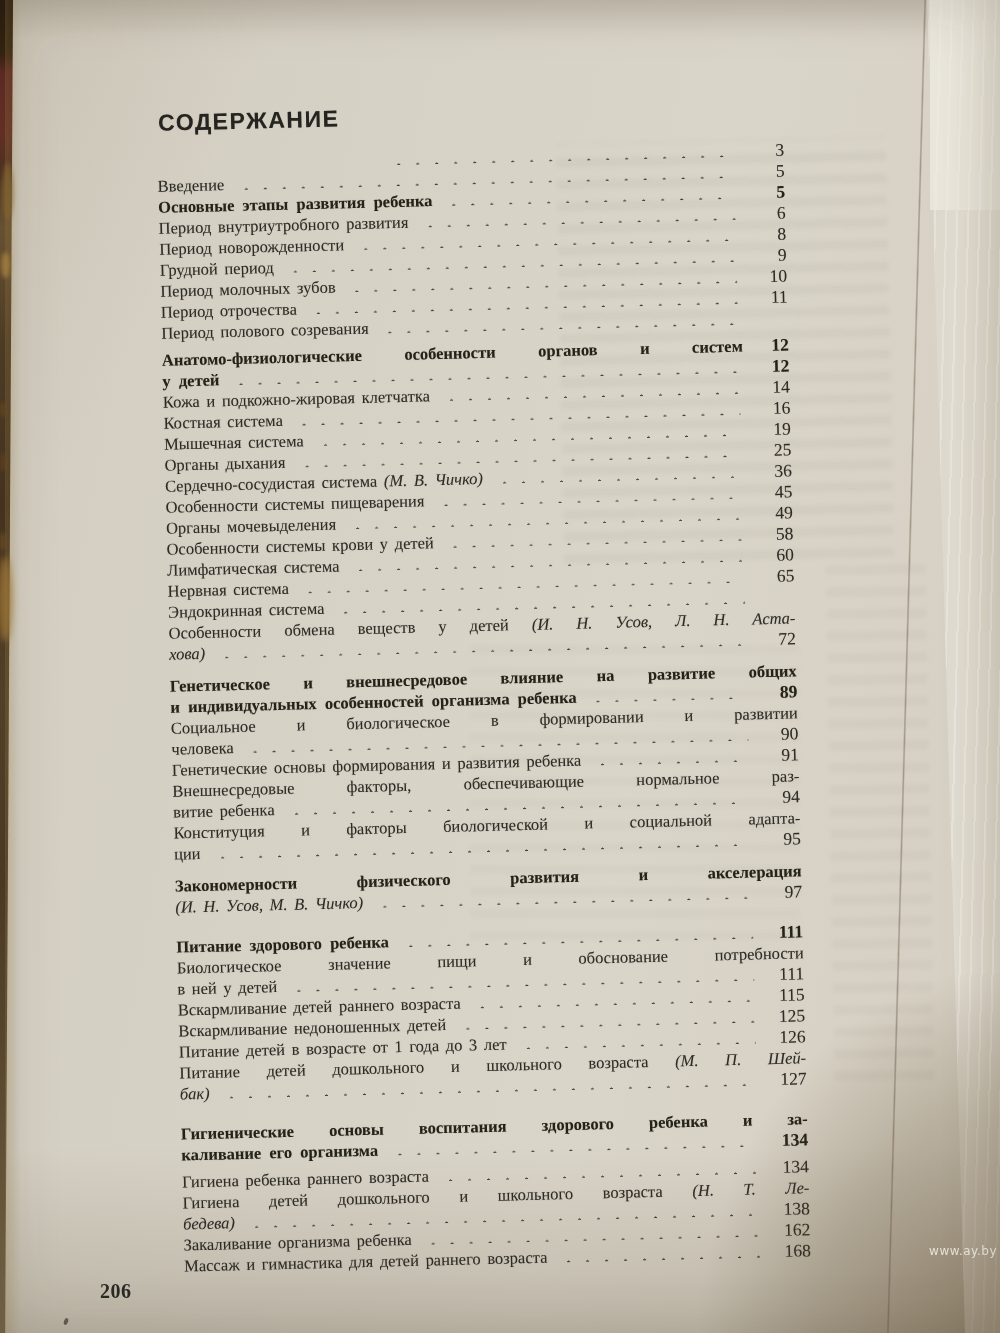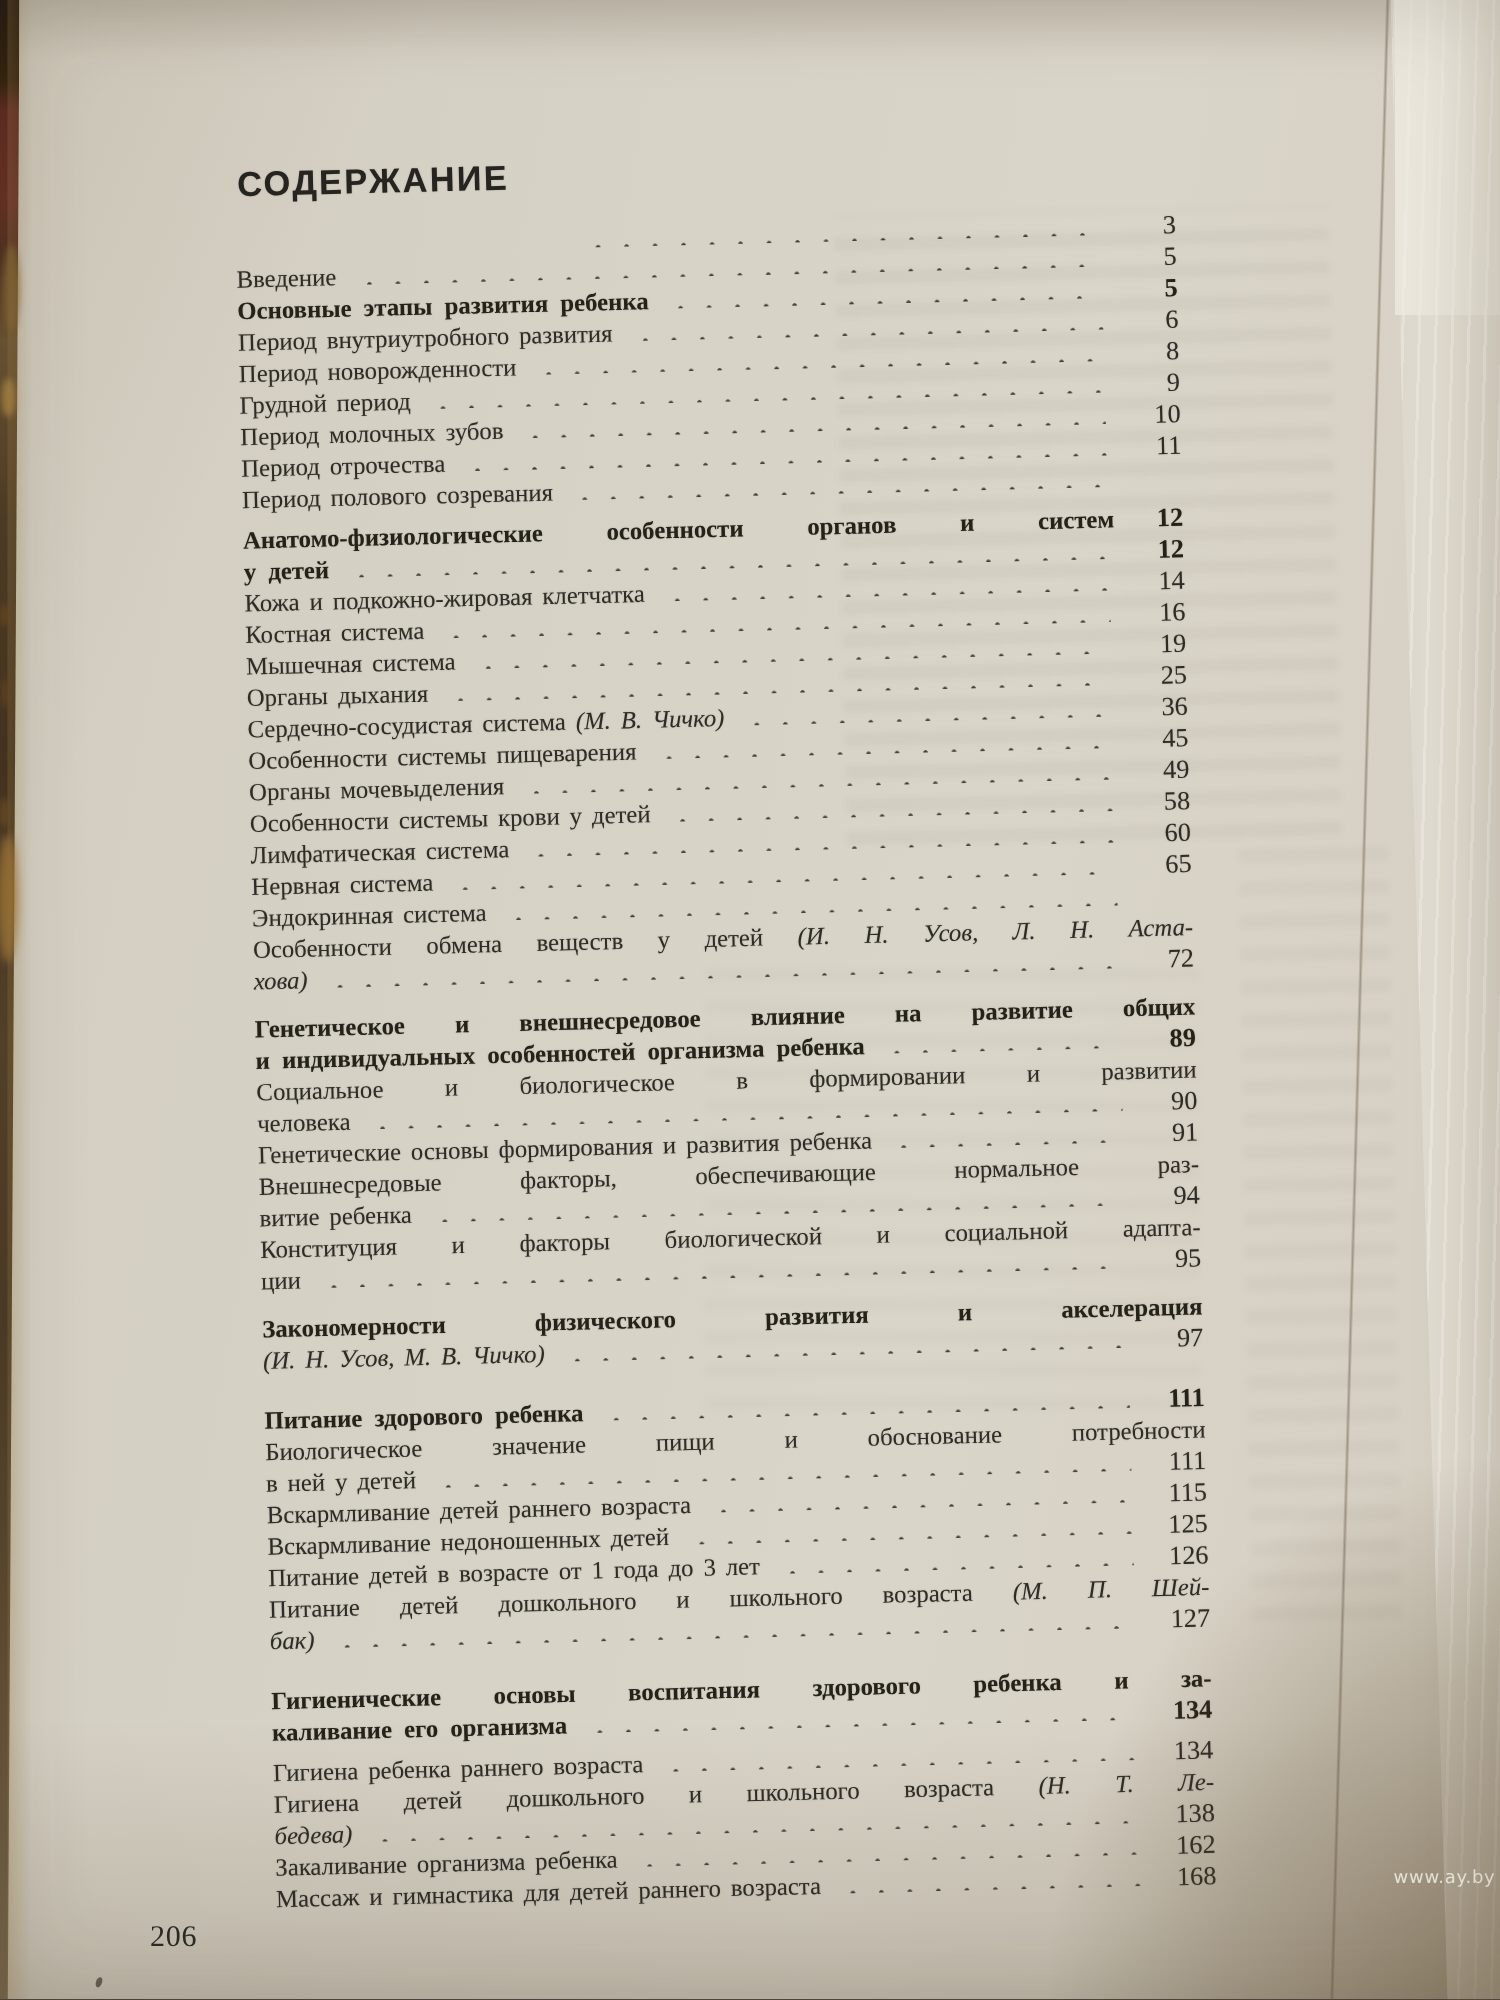--- a/index.html
+++ b/index.html
@@ -52,21 +52,21 @@
   .row.bold{font-weight:bold;color:#252319;word-spacing:4px;}
   .row.italic-row .label{font-style:italic;}
   .row i{font-style:italic;font-weight:normal;}
   .row.fill .label{flex:1 1 auto;white-space:normal;text-align:justify;text-align-last:justify;overflow:hidden;max-height:21px;}
   .dots{flex:1 1 auto;height:14px;margin:0 4px 0 8px;
     background-image:radial-gradient(circle, rgba(42,40,34,.85) 1.25px, rgba(42,40,34,0) 1.8px);
     background-size:19px 14px;background-position:4px 7px;background-repeat:repeat-x;}
   .row.lead .dots{margin-left:228px;}
   .pagecol{flex:0 0 auto;min-width:46px;text-align:right;font-size:17.5px;}
   .gap-sm{margin-top:6px;}  .gap-md{margin-top:11px;}  .gap-lg{margin-top:19px;}
-  .folio{position:absolute;left:100px;top:1280px;font-size:20px;color:#2b2a25;letter-spacing:.5px;}
+  .folio{position:absolute;left:100px;top:1280px;font-size:20px;color:#2b2a25;letter-spacing:.5px;font-weight:bold;}
   .speck{position:absolute;left:64px;top:1318px;width:4px;height:7px;background:rgba(60,55,45,.7);border-radius:50%;transform:rotate(20deg);}
   .watermark{position:absolute;right:3px;top:1244px;font-family:"DejaVu Sans", sans-serif;
     font-size:12px;color:rgba(250,248,240,.78);letter-spacing:.5px;}
   .vignette{position:absolute;inset:0;pointer-events:none;
     box-shadow:inset 0 0 60px rgba(60,48,30,.18);}
 </style>
 </head>
 <body>
 
 <div class="photo">

